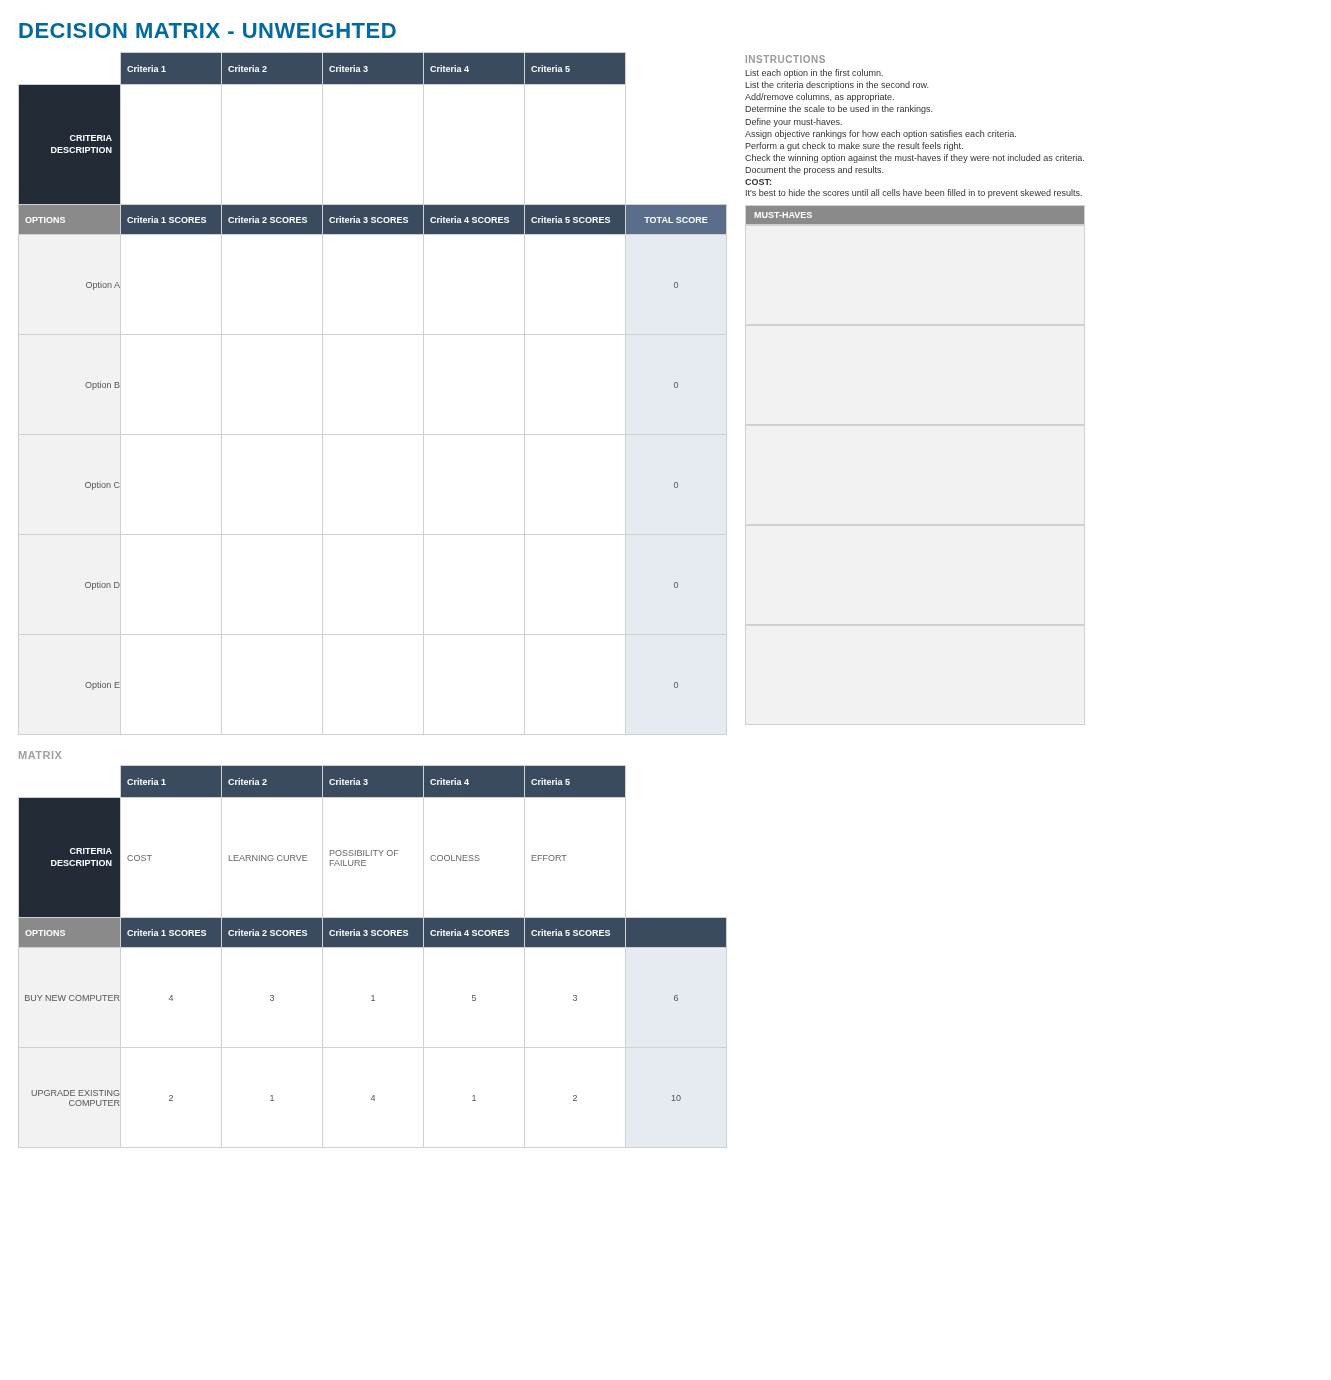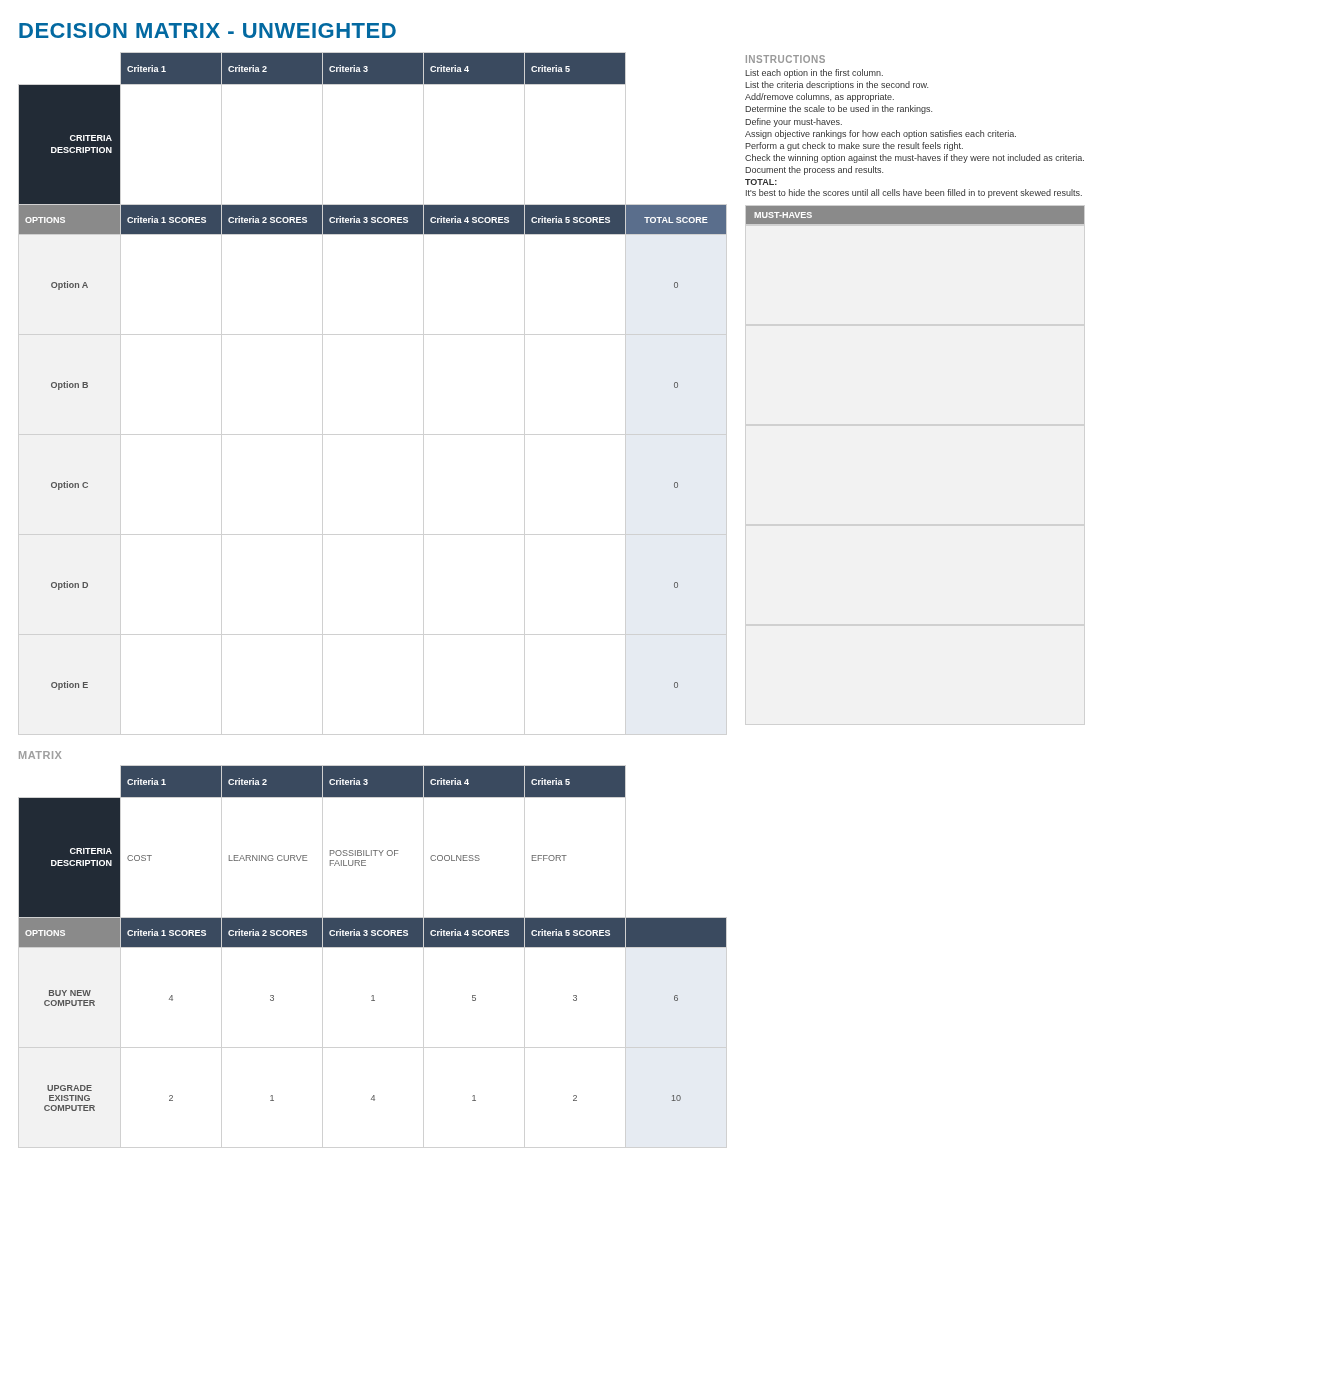--- a/index.html
+++ b/index.html
@@ -106,25 +106,24 @@
     font-size: 9px;
     color: #666;
     text-align: left;
     vertical-align: middle;
     padding: 4px 6px !important;
   }
   .opt-row .opt-label {
     background: #f2f2f2;
     font-size: 9px;
     color: #555;
-    text-align: center;
-    vertical-align: middle;
-    padding: 4px 18px !important;
+    text-align: right;
+    vertical-align: middle;
+    padding: 4px 0 !important;
     height: 100px;
-    font-weight: bold;
   }
   .opt-row .score-cell {
     background: #ffffff;
     font-size: 9px;
     color: #555;
     text-align: center;
     vertical-align: middle;
   }
   .opt-row .total-cell {
     background: #e6ebf2;
@@ -338,21 +337,21 @@
     <div class="instr-title">INSTRUCTIONS</div>
     <div class="instr-line">List each option in the first column.</div>
     <div class="instr-line">List the criteria descriptions in the second row.</div>
     <div class="instr-line">Add/remove columns, as appropriate.</div>
     <div class="instr-line">Determine the scale to be used in the rankings.</div>
     <div class="instr-line">Define your must-haves.</div>
     <div class="instr-line">Assign objective rankings for how each option satisfies each criteria.</div>
     <div class="instr-line">Perform a gut check to make sure the result feels right.</div>
     <div class="instr-line">Check the winning option against the must-haves if they were not included as criteria.</div>
     <div class="instr-line">Document the process and results.</div>
-    <div class="instr-note">TOTAL:</div>
+    <div class="instr-note">COST:</div>
     <div class="instr-line">It's best to hide the scores until all cells have been filled in to prevent skewed results.</div>
 
     <div class="musthaves-stack">
       <div class="hdr-musthaves">MUST-HAVES</div>
       <div class="musthaves-box"></div>
       <div class="musthaves-box"></div>
       <div class="musthaves-box"></div>
       <div class="musthaves-box"></div>
       <div class="musthaves-box"></div>
     </div>

